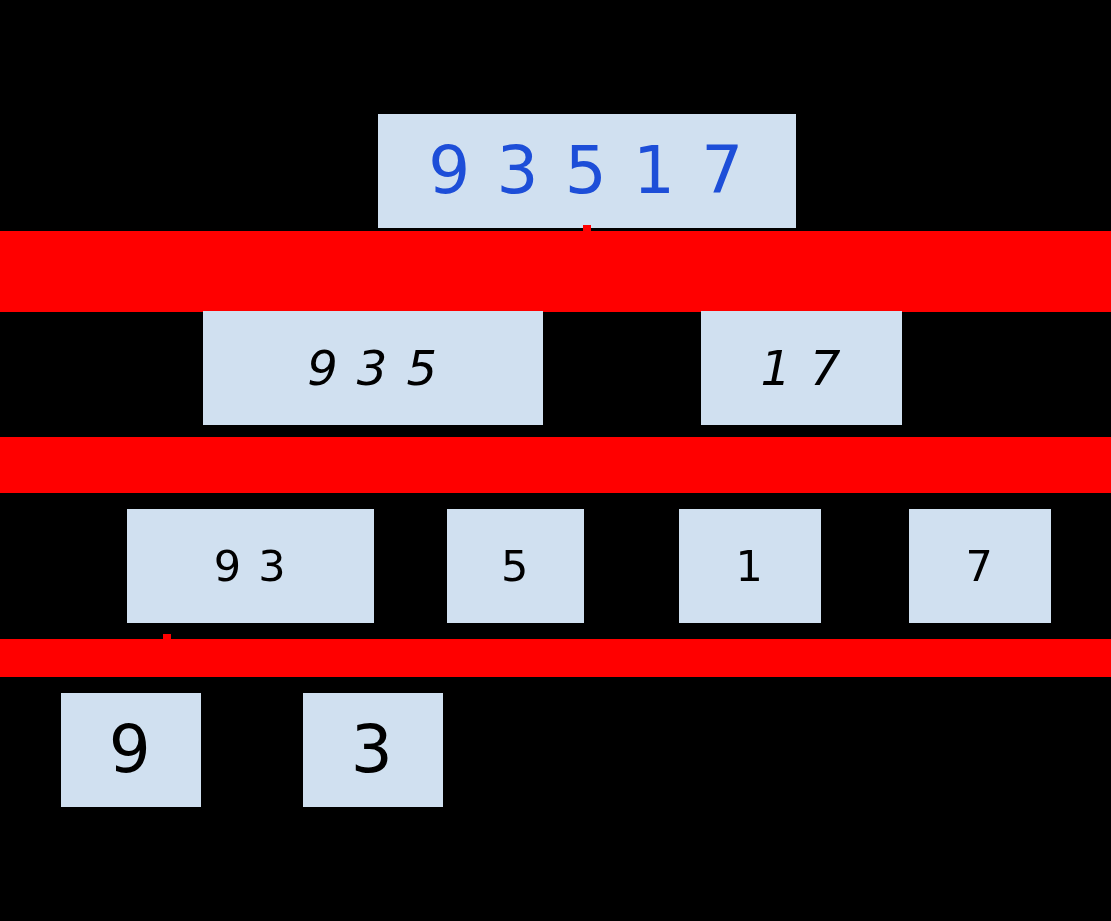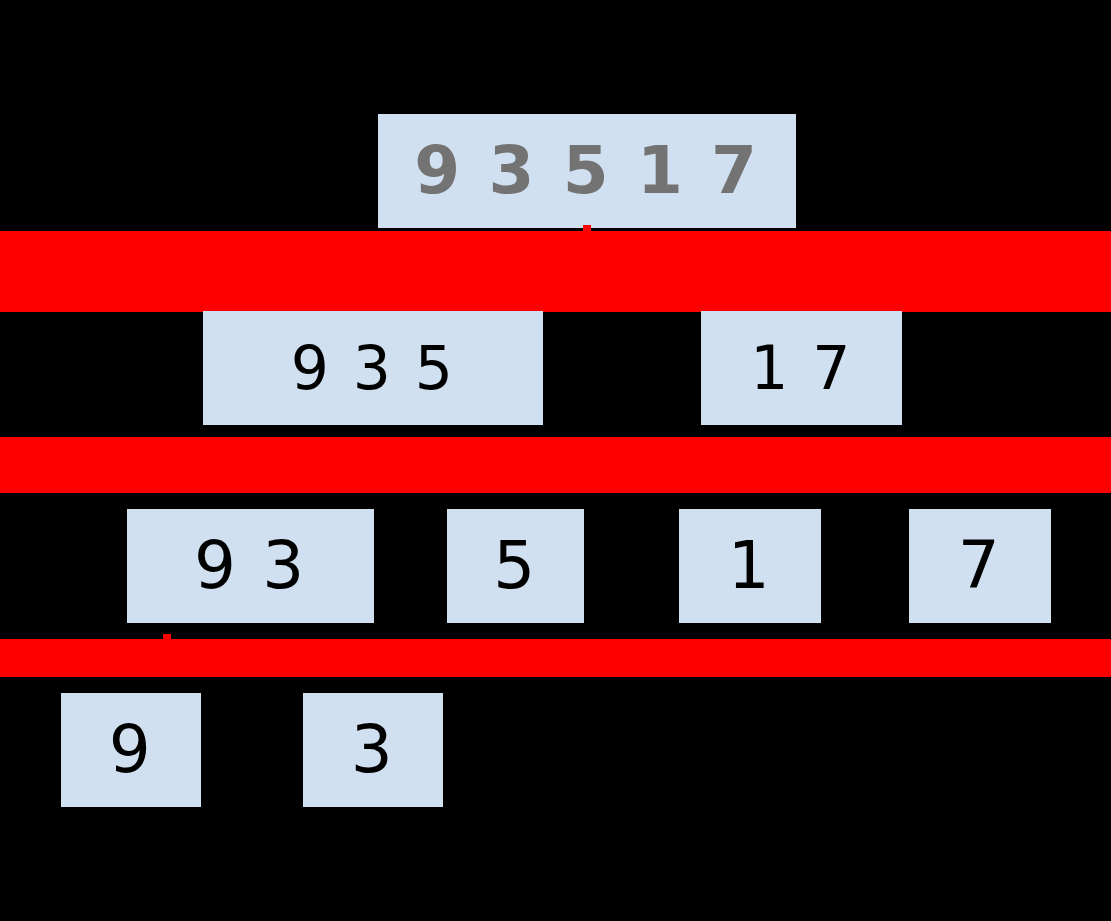--- a/index.html
+++ b/index.html
@@ -41,31 +41,31 @@
   .node-label {
     color: #000000;
     font-size: 66px;
     line-height: 1;
     letter-spacing: 0.04em;
     white-space: pre;
     font-weight: 400;
     font-family: "DejaVu Sans", "Liberation Sans", sans-serif;
   }
   .lvl-1 .node-label { font-size: 66px; }
-  .lvl-2 .node-label { font-size: 60px; }
-  .lvl-3 .node-label { font-size: 66px; }
+  .lvl-2 .node-label { font-size: 48px; font-style: italic; }
+  .lvl-3 .node-label { font-size: 43px; }
   .lvl-4 .node-label { font-size: 66px; }
 </style>
 </head>
 <body style="background: rgb(0, 0, 0);">
 
 <div id="canvas" style="background: rgb(0, 0, 0);">
 
   <div class="node-box lvl-1" style="left: 378px; top: 114px; width: 418px; height: 114px; background: rgb(208, 224, 240);">
-    <span class="node-label" style="color: #737373; font-weight: bold;">9 3 5 1 7</span>
+    <span class="node-label" style="color: #1d4ed8;">9 3 5 1 7</span>
   </div>
 
   <div class="edge-band" style="top: 231px; height: 81px; background: rgb(255, 0, 0);"></div>
   <div class="edge-tip" style="left: 583px; top: 225px; background: rgb(255, 0, 0);"></div>
 
   <div class="node-box lvl-2" style="left: 203px; top: 311px; width: 340px; height: 114px; background: rgb(208, 224, 240);">
     <span class="node-label" style="color: rgb(0, 0, 0);">9 3 5</span>
   </div>
   <div class="node-box lvl-2" style="left: 701px; top: 311px; width: 201px; height: 114px; background: rgb(208, 224, 240);">
     <span class="node-label" style="color: rgb(0, 0, 0);">1 7</span>

